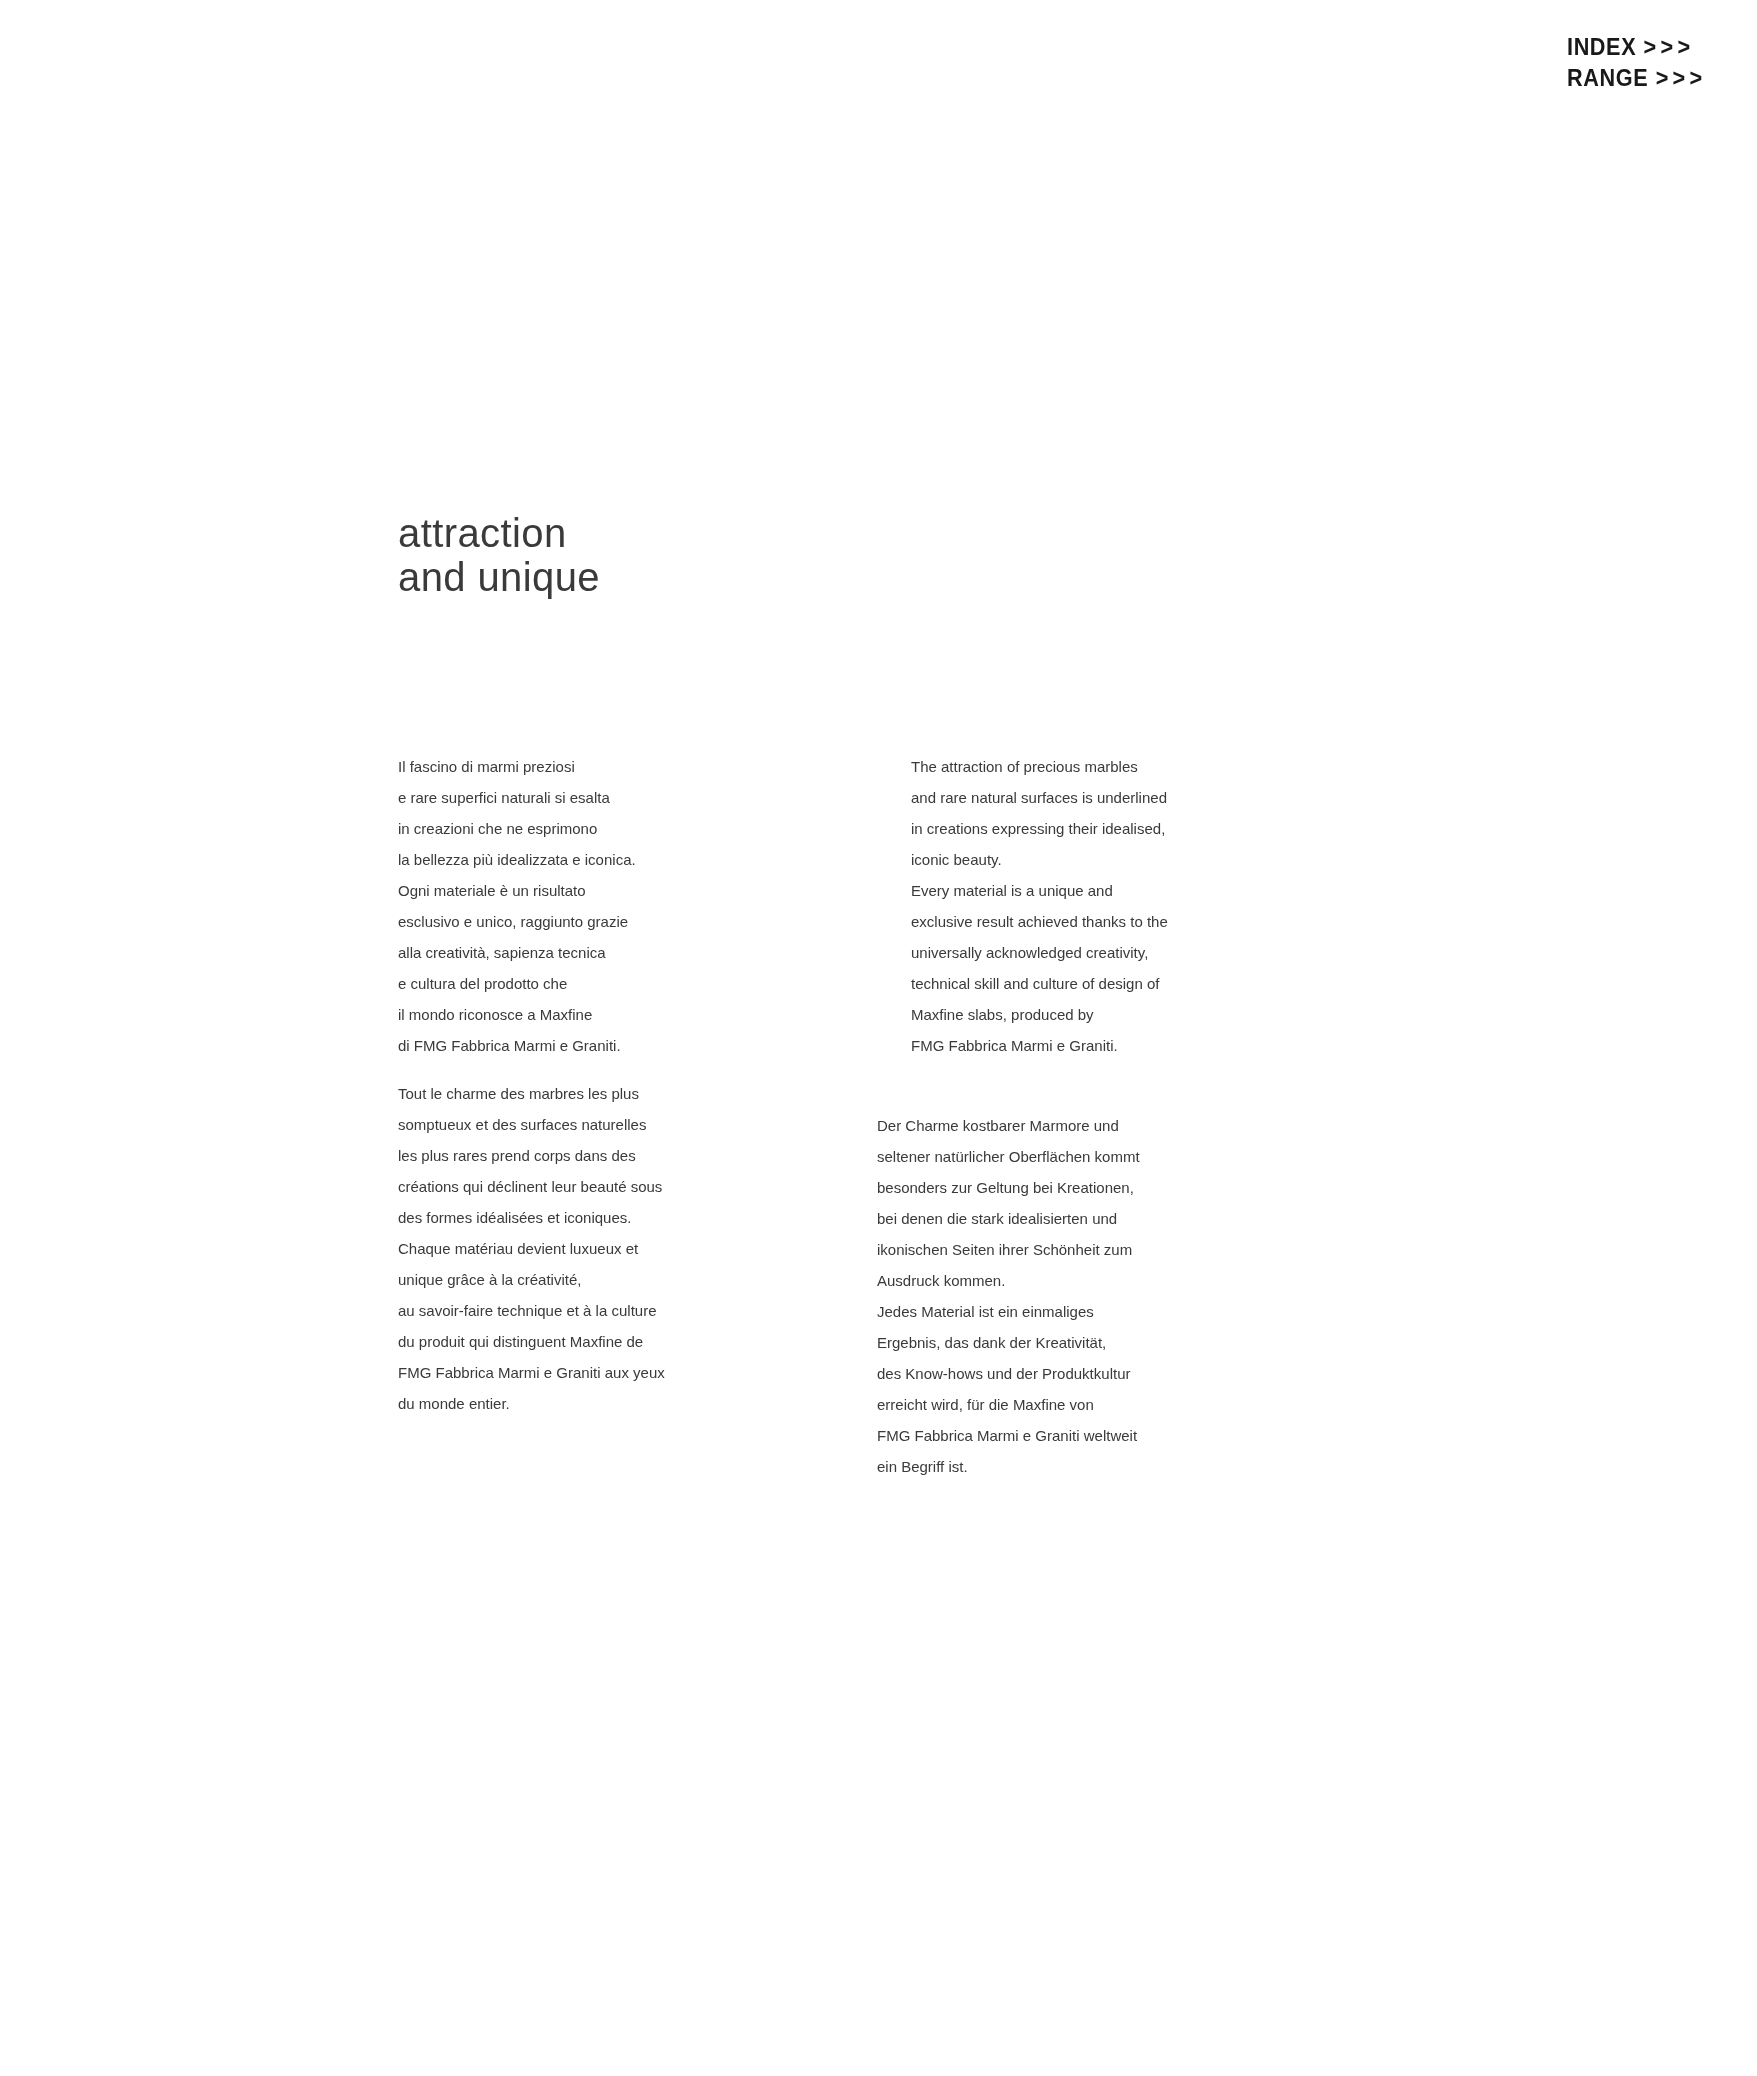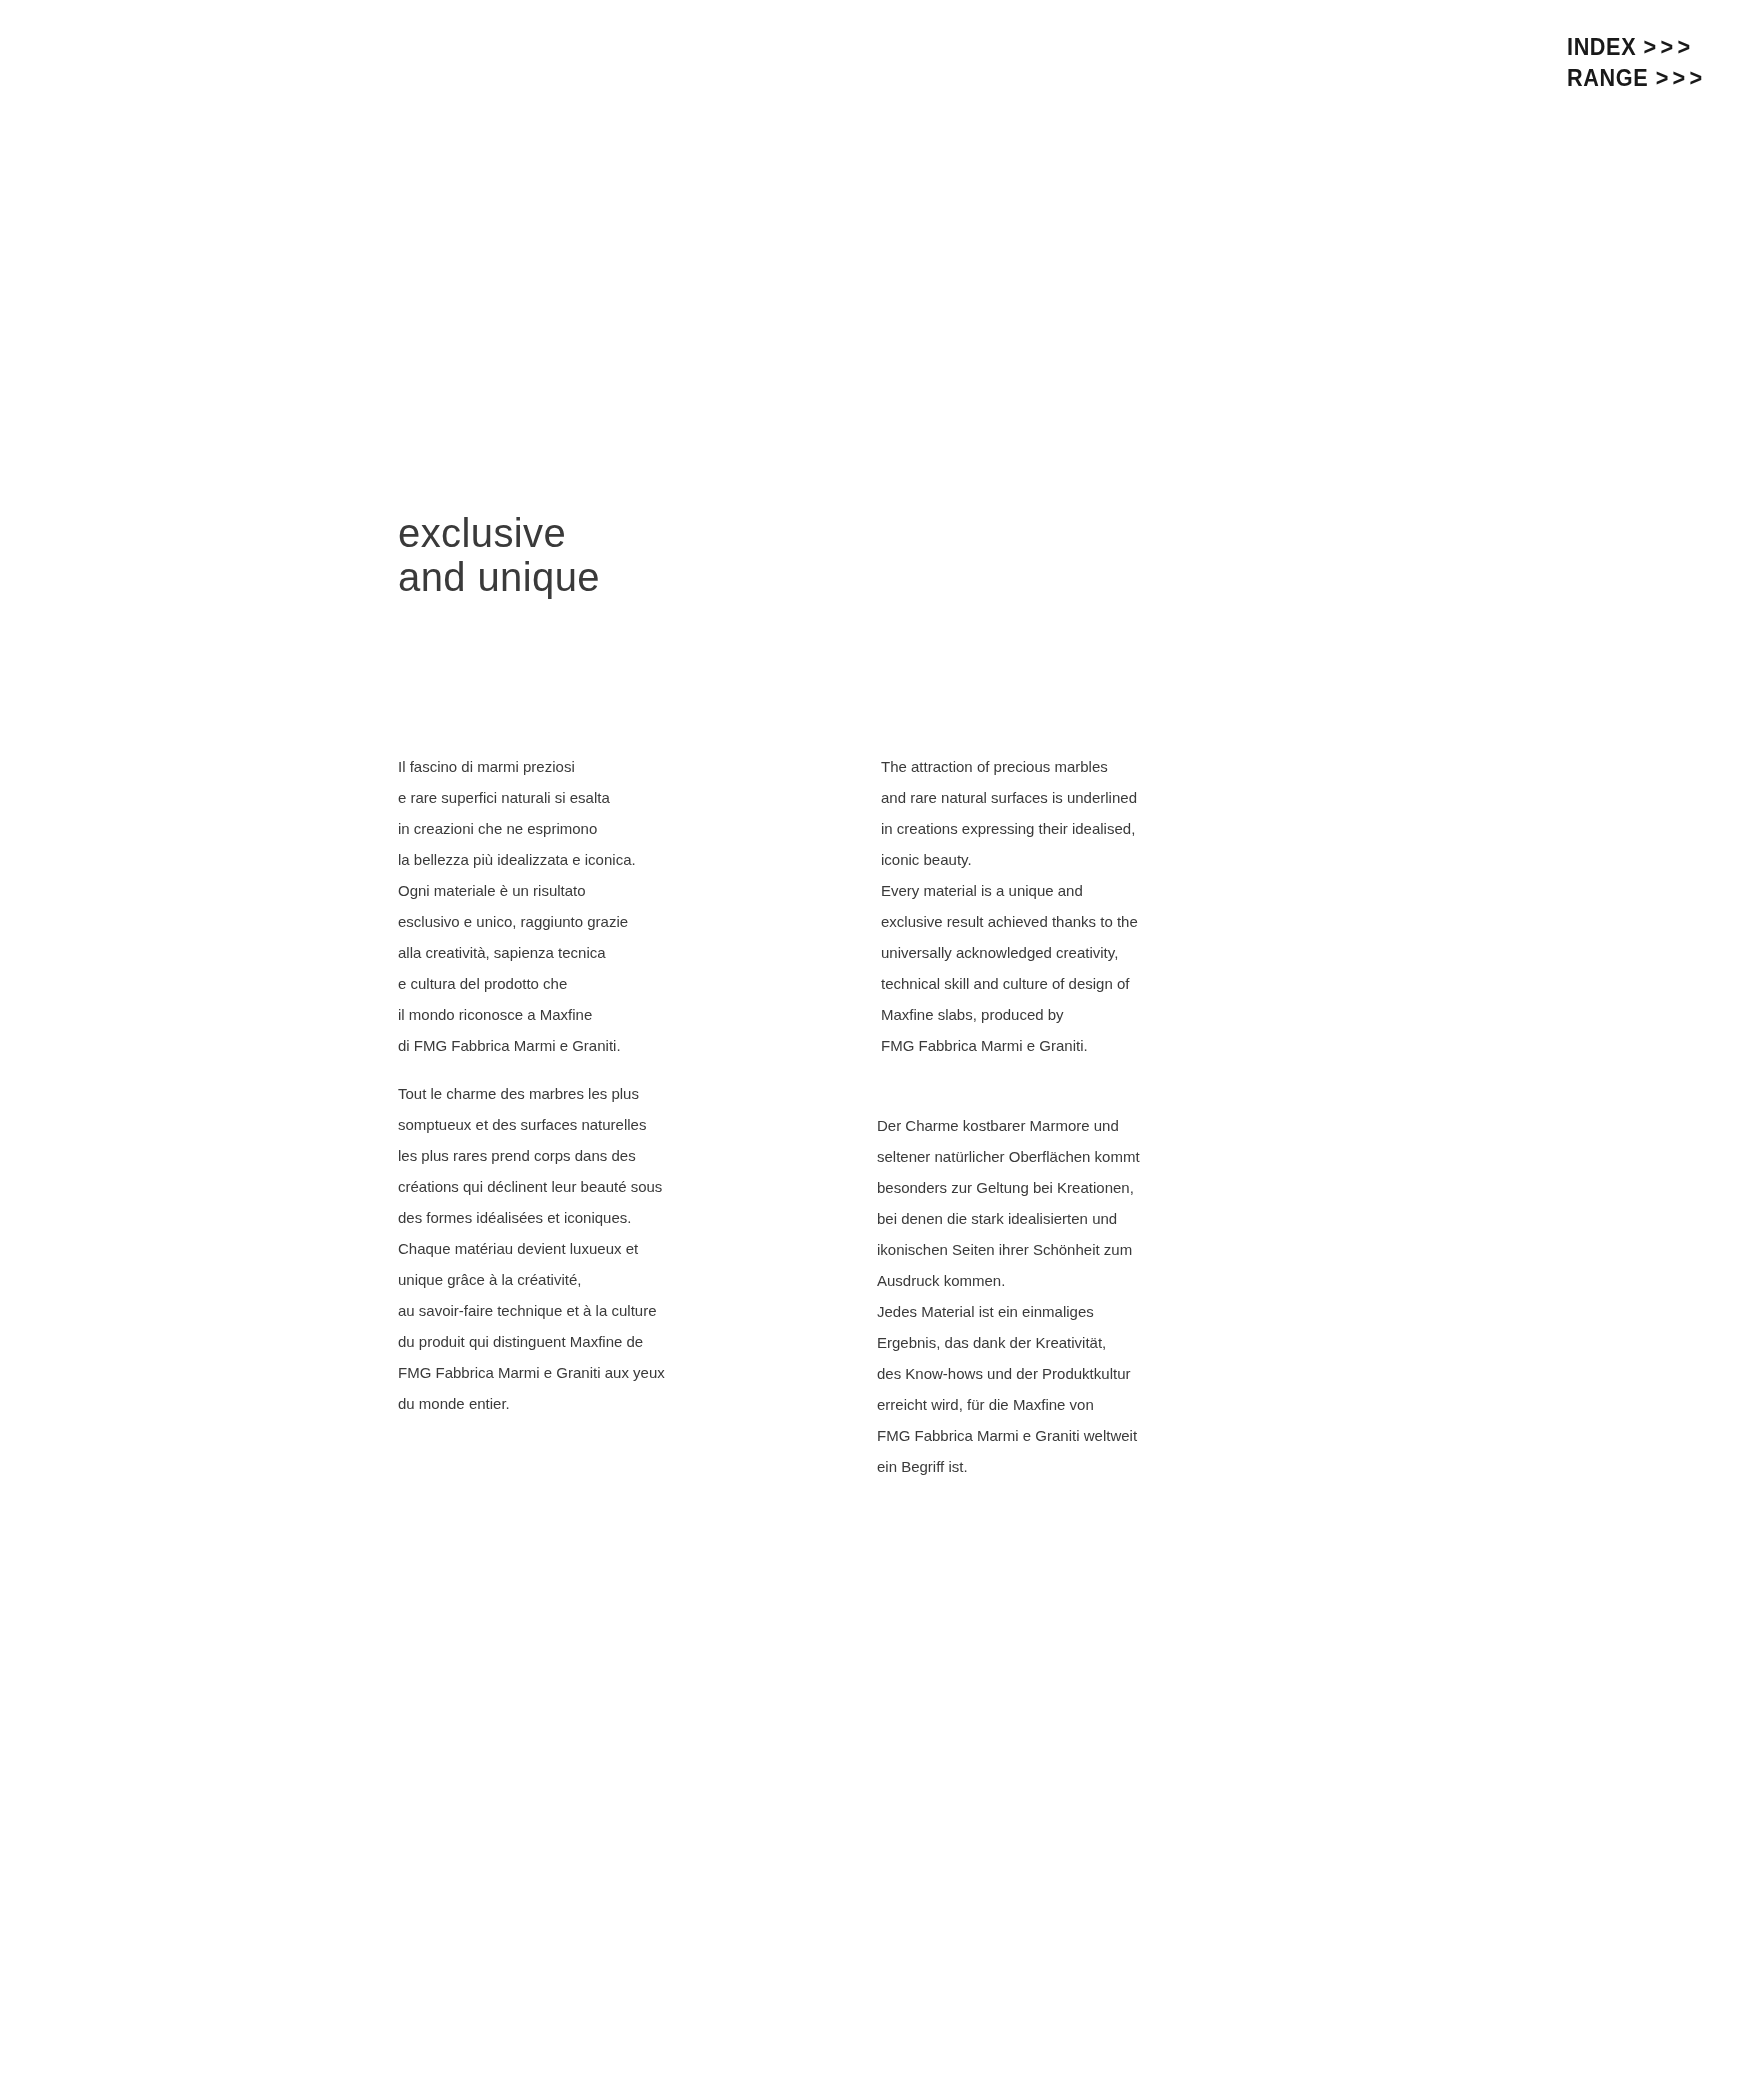--- a/index.html
+++ b/index.html
@@ -53,21 +53,21 @@
     position: absolute;
     width: 499px;
     margin: 0;
     font-size: 15px;
     line-height: 31px;
     font-weight: 300;
     color: #3a3a3a;
     white-space: pre-line;
   }
   .para-it { left: 398px;  top: 751px; }
-  .para-en { left: 881px; top: 751px; }
+  .para-en { left: 911px; top: 751px; }
   .para-fr { left: 398px;  top: 1078px; }
   .para-de { left: 877px; top: 1110px; }
 
   
   .page-number {
     position: absolute;
     left: 120px;
     top: 1979px;
     font-size: 25px;
     font-weight: 500;
@@ -83,21 +83,21 @@
 
   <div class="nav">
     <div class="nav-item">
       <span>INDEX</span><span class="arrows">&gt;&gt;&gt;</span>
     </div>
     <div class="nav-item">
       <span>RANGE</span><span class="arrows">&gt;&gt;&gt;</span>
     </div>
   </div>
 
-  <h1 class="heading">exclusive
+  <h1 class="heading">attraction
 and unique</h1>
 
   <p class="para para-it" lang="it">Il fascino di marmi preziosi
 e rare superfici naturali si esalta
 in creazioni che ne esprimono
 la bellezza più idealizzata e iconica.
 Ogni materiale è un risultato
 esclusivo e unico, raggiunto grazie
 alla creatività, sapienza tecnica
 e cultura del prodotto che

